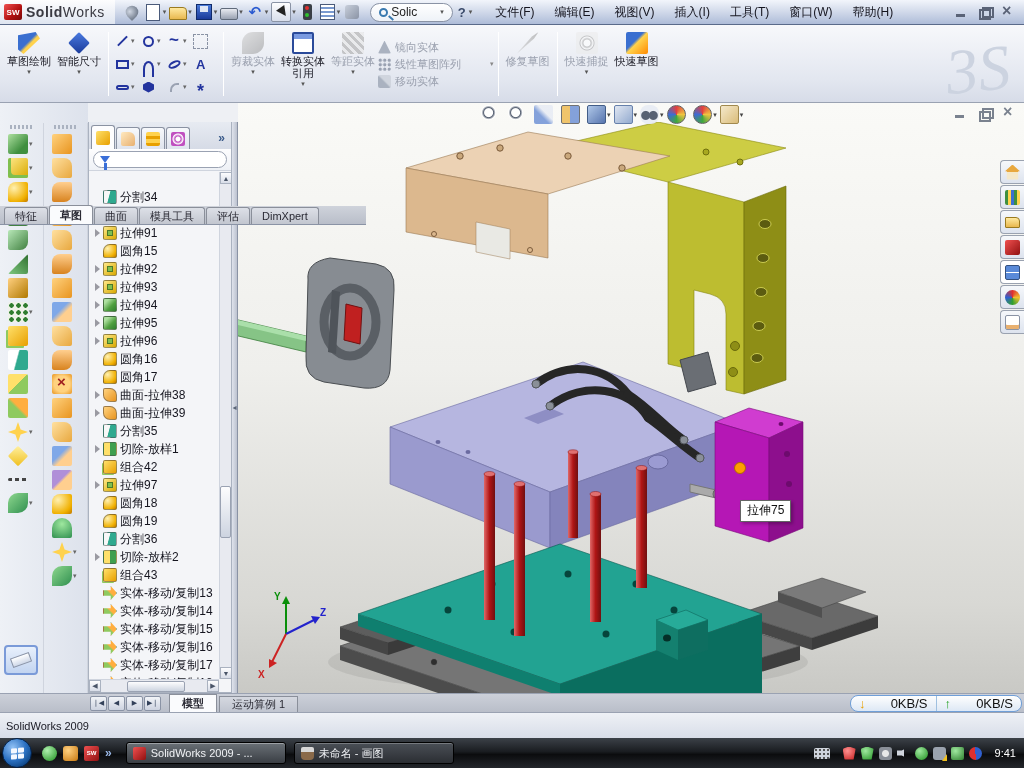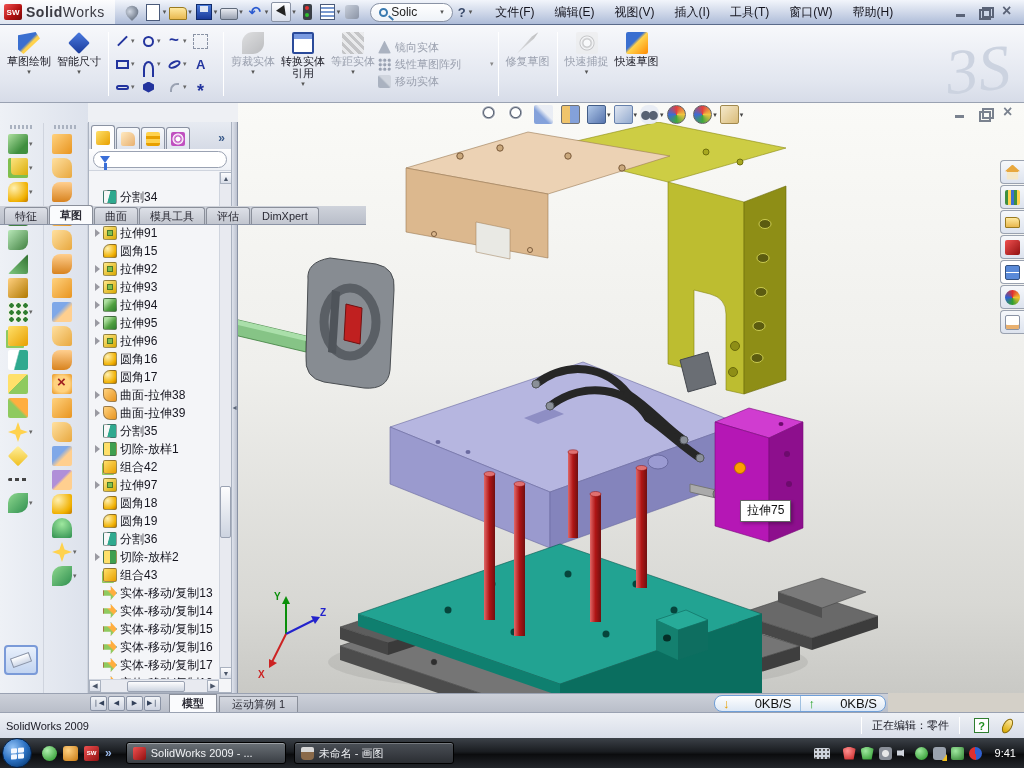--- a/index.html
+++ b/index.html
@@ -210,21 +210,21 @@
   .tp-home{background:linear-gradient(#e8a83f 45%,#f5e8c8 45%);clip-path:polygon(50% 0,100% 45%,88% 45%,88% 100%,12% 100%,12% 45%,0 45%)}
   .tp-lib{background:repeating-linear-gradient(90deg,#3f8f3f 0 3px,#ffd24d 3px 6px,#3a6fd0 6px 9px)}
   .tp-folder{background:linear-gradient(#ffe9a0,#e8b84f);border:1px solid #9a7a20;border-radius:1px 4px 1px 1px;height:11px}
   .tp-toolbox{background:linear-gradient(135deg,#f05050,#901010);border-radius:2px}
   .tp-palette{background:linear-gradient(#5a8ad8 48%,#fff 48% 52%,#5a8ad8 52%);border:1px solid #33507f}
   .tp-appear{background:conic-gradient(#e03030,#f0c030,#30a030,#3060d0,#e03030);border-radius:50%}
   .tp-props{background:#fff;border:1px solid #8a93a5;box-shadow:inset 0 -4px 0 #e8b070}
   #tooltip{position:absolute;left:502px;top:397px;padding:1px 6px 2px;background:#ffffff;border:1px solid #646464;box-shadow:2px 2px 3px rgba(0,0,0,.25);font-size:12px;color:#111;z-index:7;white-space:nowrap}
 
   
-  #bottombar{position:absolute;left:0;top:693px;width:888px;height:19px;background:linear-gradient(#ccd0d9,#b9bec9);border-top:1px solid #9aa2b2;display:flex;align-items:center}
+  #bottombar{position:absolute;left:0;top:693px;width:1024px;height:19px;background:linear-gradient(#ccd0d9,#b9bec9);border-top:1px solid #9aa2b2;display:flex;align-items:center}
   #navbtns{display:flex;gap:1px;margin-left:90px}
   .nav{width:17px;height:15px;border:1px solid #8a93a5;background:linear-gradient(#f2f4f8,#cdd3e0);display:flex;align-items:center;justify-content:center;font-size:7px;color:#33415a;border-radius:2px}
   .nav-first::after{content:"❘◀"}.nav-prev::after{content:"◀"}.nav-next::after{content:"▶"}.nav-last::after{content:"▶❘"}
   #mtabs{display:flex;align-items:flex-end;height:100%;margin-left:8px}
   .mtab{height:16px;padding:1px 12px;font-size:11px;color:#2a2a34;background:linear-gradient(#d5d8e0,#bfc4cf);border:1px solid #8a8f9a;border-bottom:none;margin-right:2px;display:flex;align-items:center}
   .mtab.on{background:#fafbfd;font-weight:bold;height:18px}
   #netbox{position:absolute;right:2px;top:1px;height:17px;width:172px;border:1px solid #6f9fd8;border-radius:8px;background:linear-gradient(#fefefe,#dde8f5);display:flex;align-items:flex-end;font-size:13px;color:#111}
   .nethalf{flex:1;display:flex;align-items:center;justify-content:space-between;padding:0 8px}
   .nethalf+.nethalf{border-left:1px solid #9fc0e0}
   .arr-down{color:#e8a000;font-weight:bold}.arr-down::after{content:"↓"}
@@ -1120,27 +1120,20 @@
     </span>
     <span class="nethalf">
       <span class="arr-up"></span>
       <span>0KB/S</span>
     </span>
   </div>
 </div>
 
 <div id="statusbar">
   <span id="statusleft">SolidWorks 2009</span>
-  <span id="statusright">
-    <span class="ssep"></span>
-    <span id="editing">正在编辑：零件</span>
-    <span class="ssep"></span>
-    <span class="qbox"></span>
-    <span class="penicon"></span>
-  </span>
 </div>
 
 <div id="taskbar">
   <div id="orb">
     <span id="flag">
         <span></span>
         <span></span>
         <span></span>
         <span></span>
       </span>

